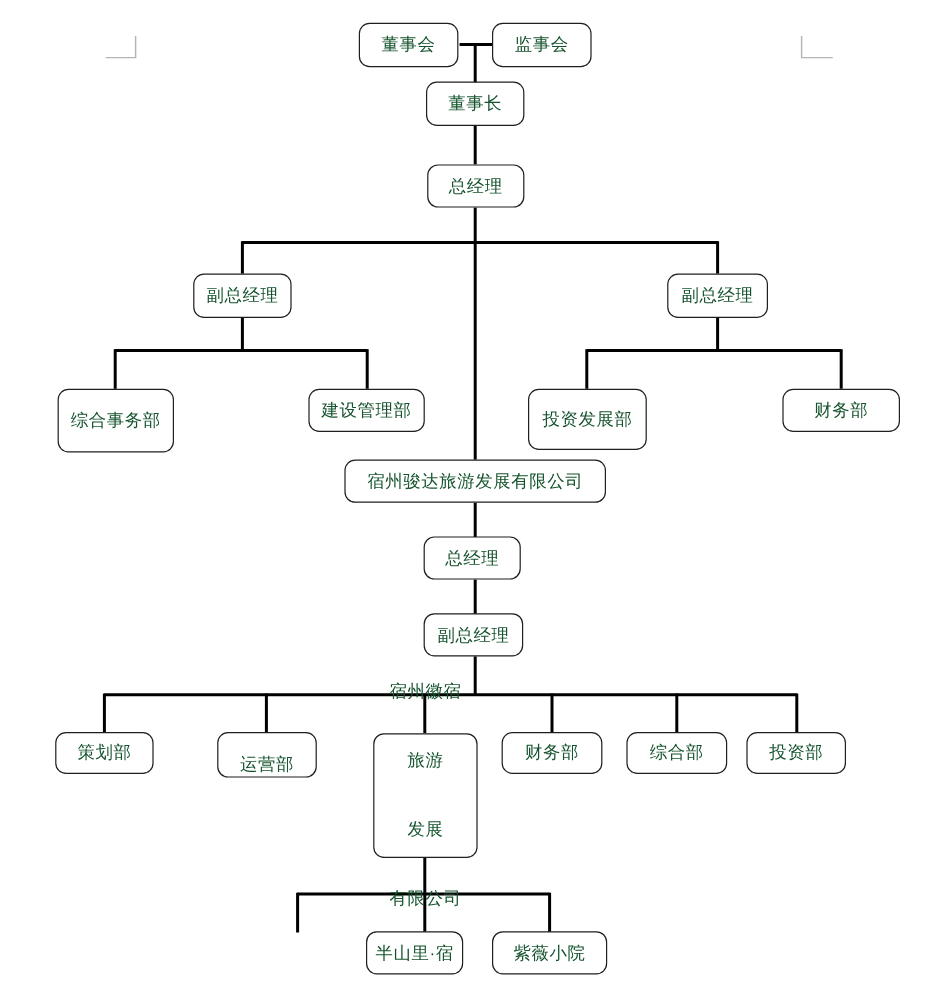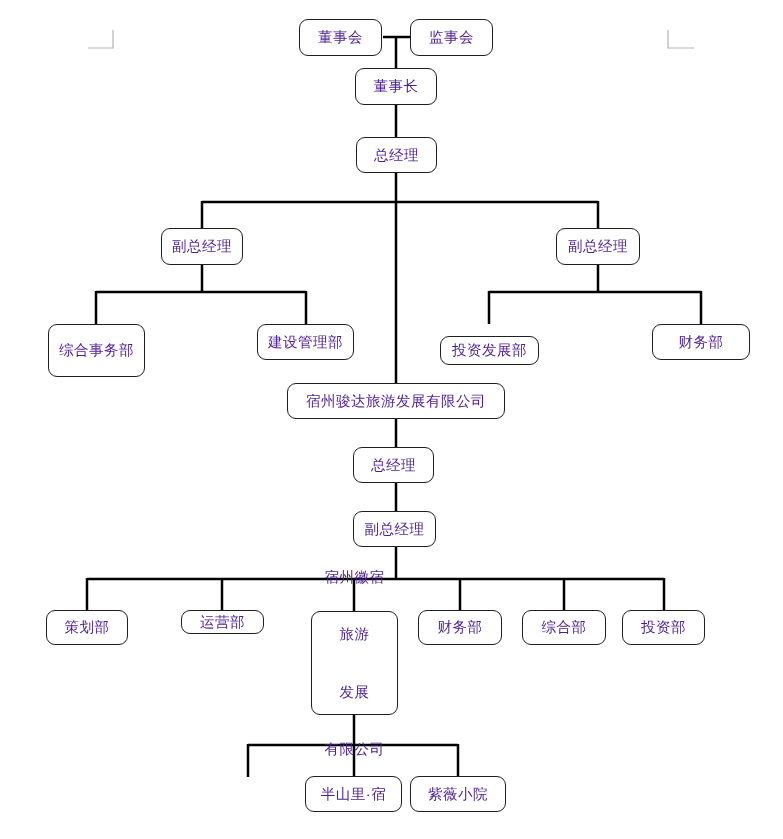--- a/index.html
+++ b/index.html
@@ -26,21 +26,21 @@
     position: absolute;
     box-sizing: border-box;
     background: #ffffff;
     border: 1.5px solid #1f1f1f;
     border-radius: 9px;
     display: flex;
     align-items: center;
     justify-content: center;
     font-size: 14.5px;
     letter-spacing: 0.5px;
-    color: #4c1d95;
+    color: #14532d;
     text-align: center;
     white-space: nowrap;
     z-index: 2;
   }
   .node.multiline {
     flex-direction: column;
     white-space: normal;
     line-height: 1.55;
     padding: 4px 2px;
     gap: 35px;
@@ -115,60 +115,60 @@
   <div class="node" style="left:556px; top:228px; width:84px; height:37px;">
     <span>副总经理</span>
   </div>
 
   <div class="node" style="left:48px; top:324px; width:97px; height:53px;">
     <span>综合事务部</span>
   </div>
   <div class="node" style="left:257px; top:324px; width:97px; height:36px;">
     <span>建设管理部</span>
   </div>
-  <div class="node" style="left:440px; top:324px; width:99px; height:29px;margin-top:12px;">
+  <div class="node" style="left:440px; top:324px; width:99px; height:51px;">
     <span>投资发展部</span>
   </div>
   <div class="node" style="left:652px; top:324px; width:98px; height:36px;">
     <span>财务部</span>
   </div>
 
   <div class="node" style="left:287px; top:383px; width:218px; height:36px;font-family:Liberation Serif, serif;">
     <span>宿州骏达旅游发展有限公司</span>
   </div>
 
   <div class="node" style="left:353px; top:447px; width:81px; height:36px;">
     <span>总经理</span>
   </div>
   <div class="node" style="left:353px; top:511px; width:83px; height:36px;">
     <span>副总经理</span>
   </div>
 
   <div class="node" style="left:46px; top:610px; width:82px; height:35px;">
     <span>策划部</span>
   </div>
-  <div class="node" style="left:181px; top:610px; width:83px; height:24px;">
+  <div class="node" style="left:181px; top:610px; width:83px; height:38px;align-items:flex-end;">
     <span>运营部</span>
   </div>
   <div class="node multiline" style="left:311px; top:611px; width:87px; height:104px;">
     <span>宿州徽宿</span>
     <span>旅游</span>
     <span>发展</span>
     <span>有限公司</span>
   </div>
   <div class="node" style="left:418px; top:610px; width:84px; height:35px;">
     <span>财务部</span>
   </div>
   <div class="node" style="left:522px; top:610px; width:84px; height:35px;">
     <span>综合部</span>
   </div>
   <div class="node" style="left:622px; top:610px; width:83px; height:35px;">
     <span>投资部</span>
   </div>
 
-  <div class="node" style="left:305px; top:776px; width:97px; height:36px;">
+  <div class="node" style="left:305px; top:776px; width:81px; height:36px;">
     <span>半山里·宿</span>
   </div>
   <div class="node" style="left:410px; top:776px; width:96px; height:36px;">
     <span>紫薇小院</span>
   </div>
 
 </div>
 
 </body></html>

